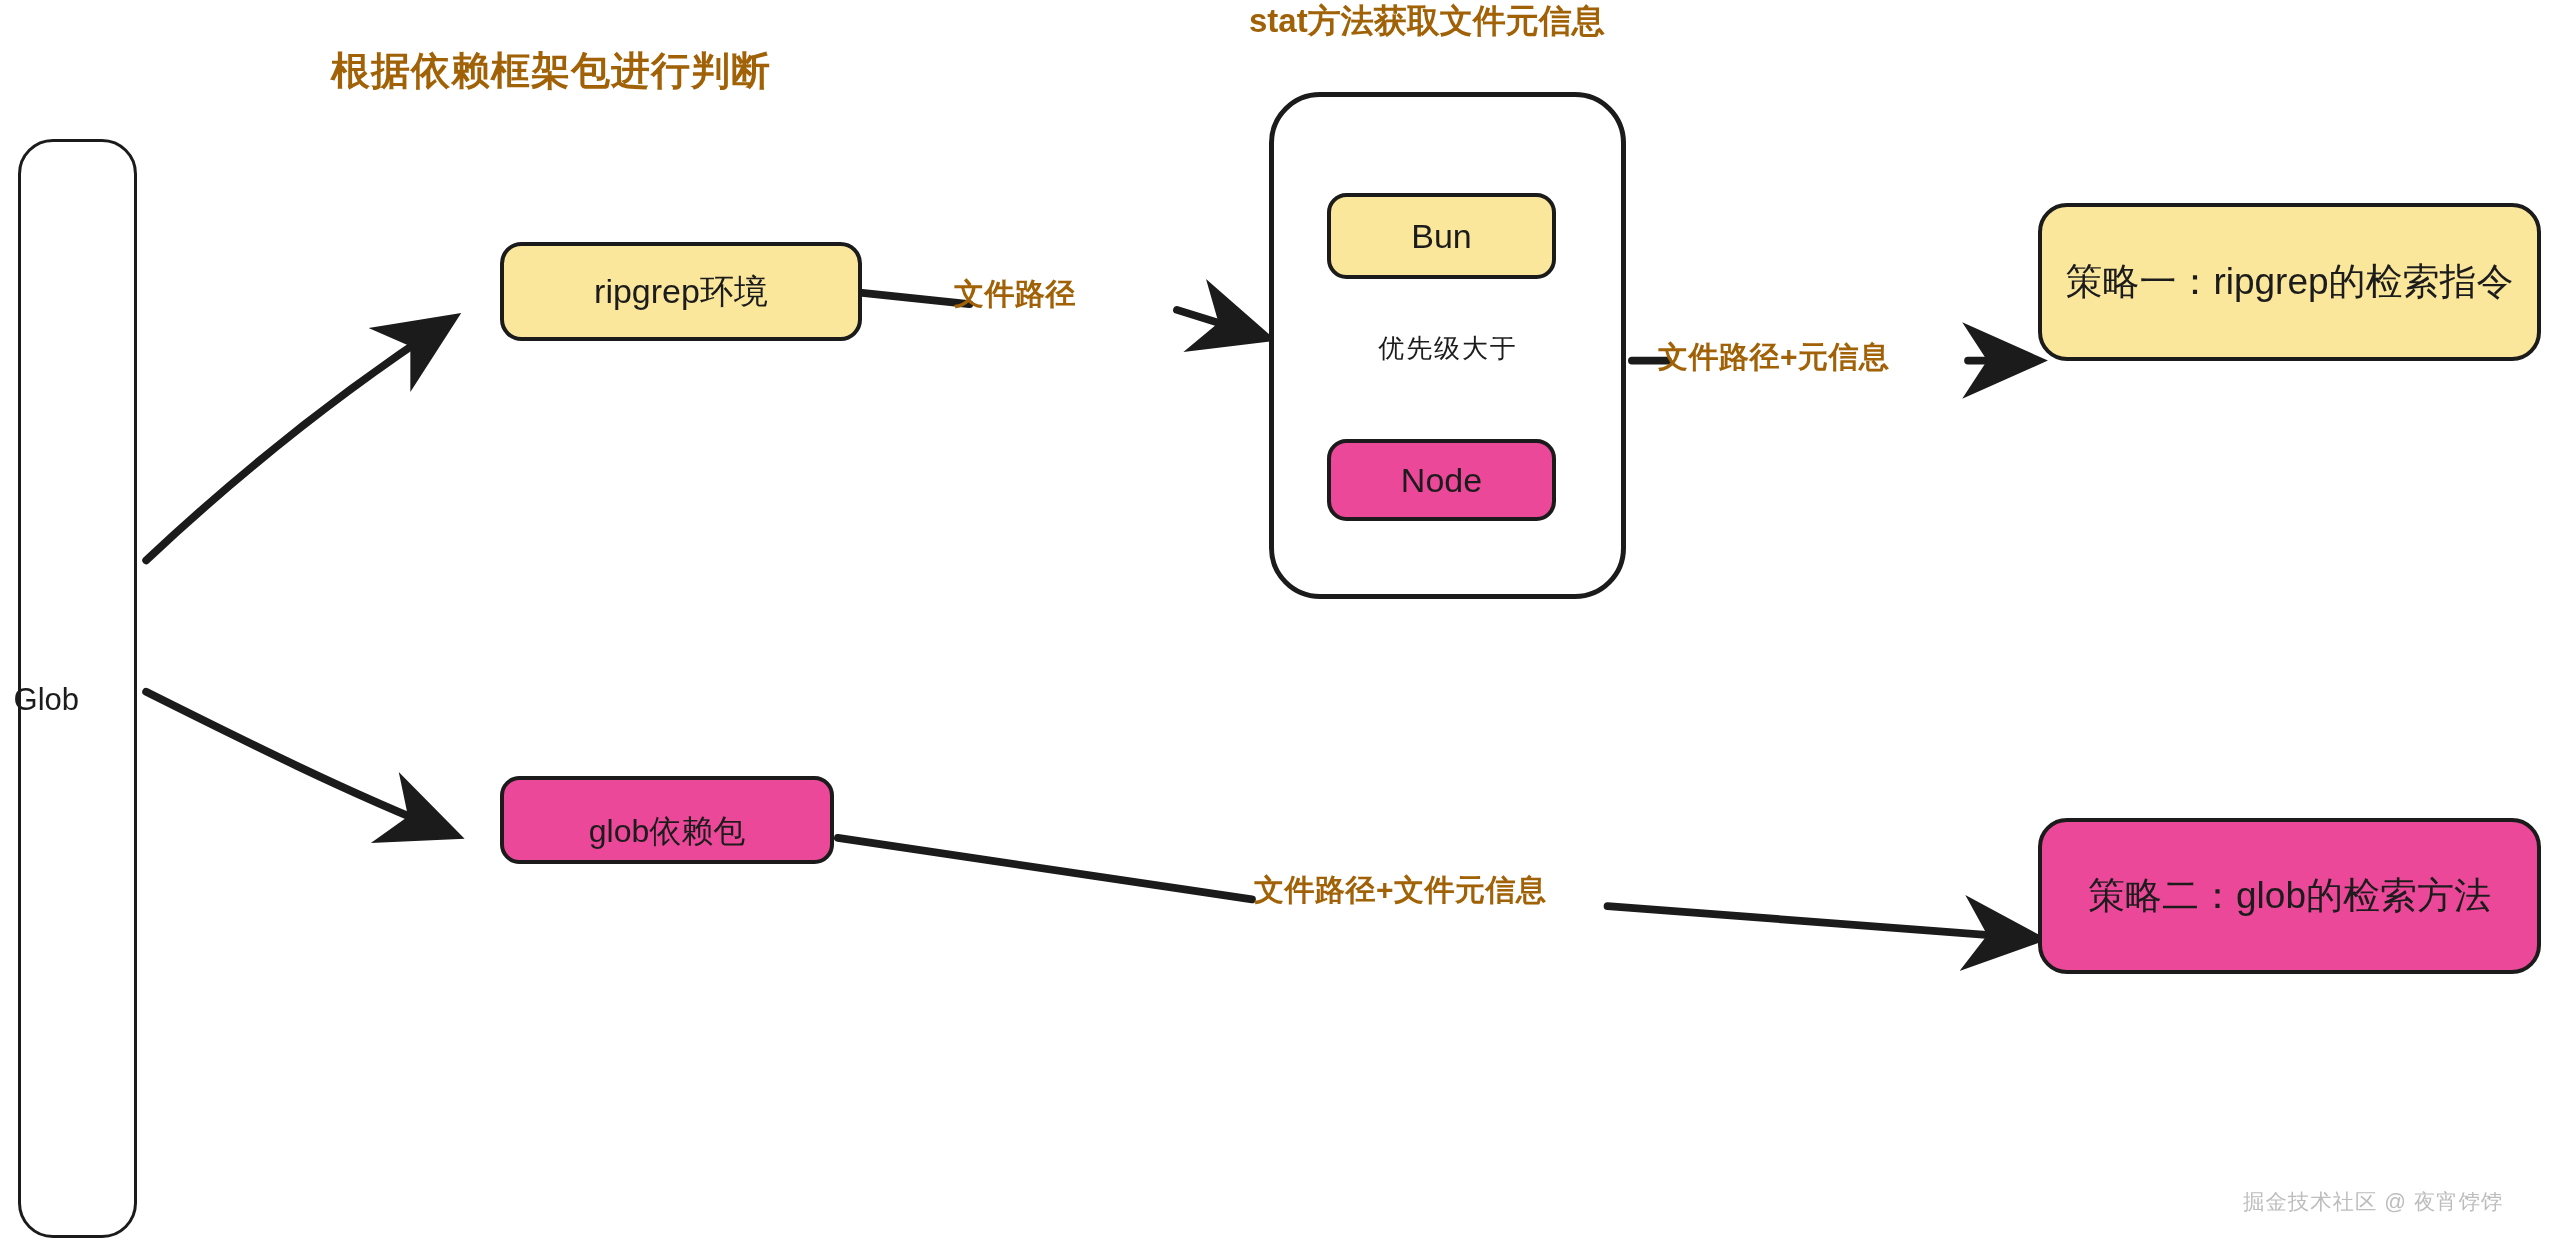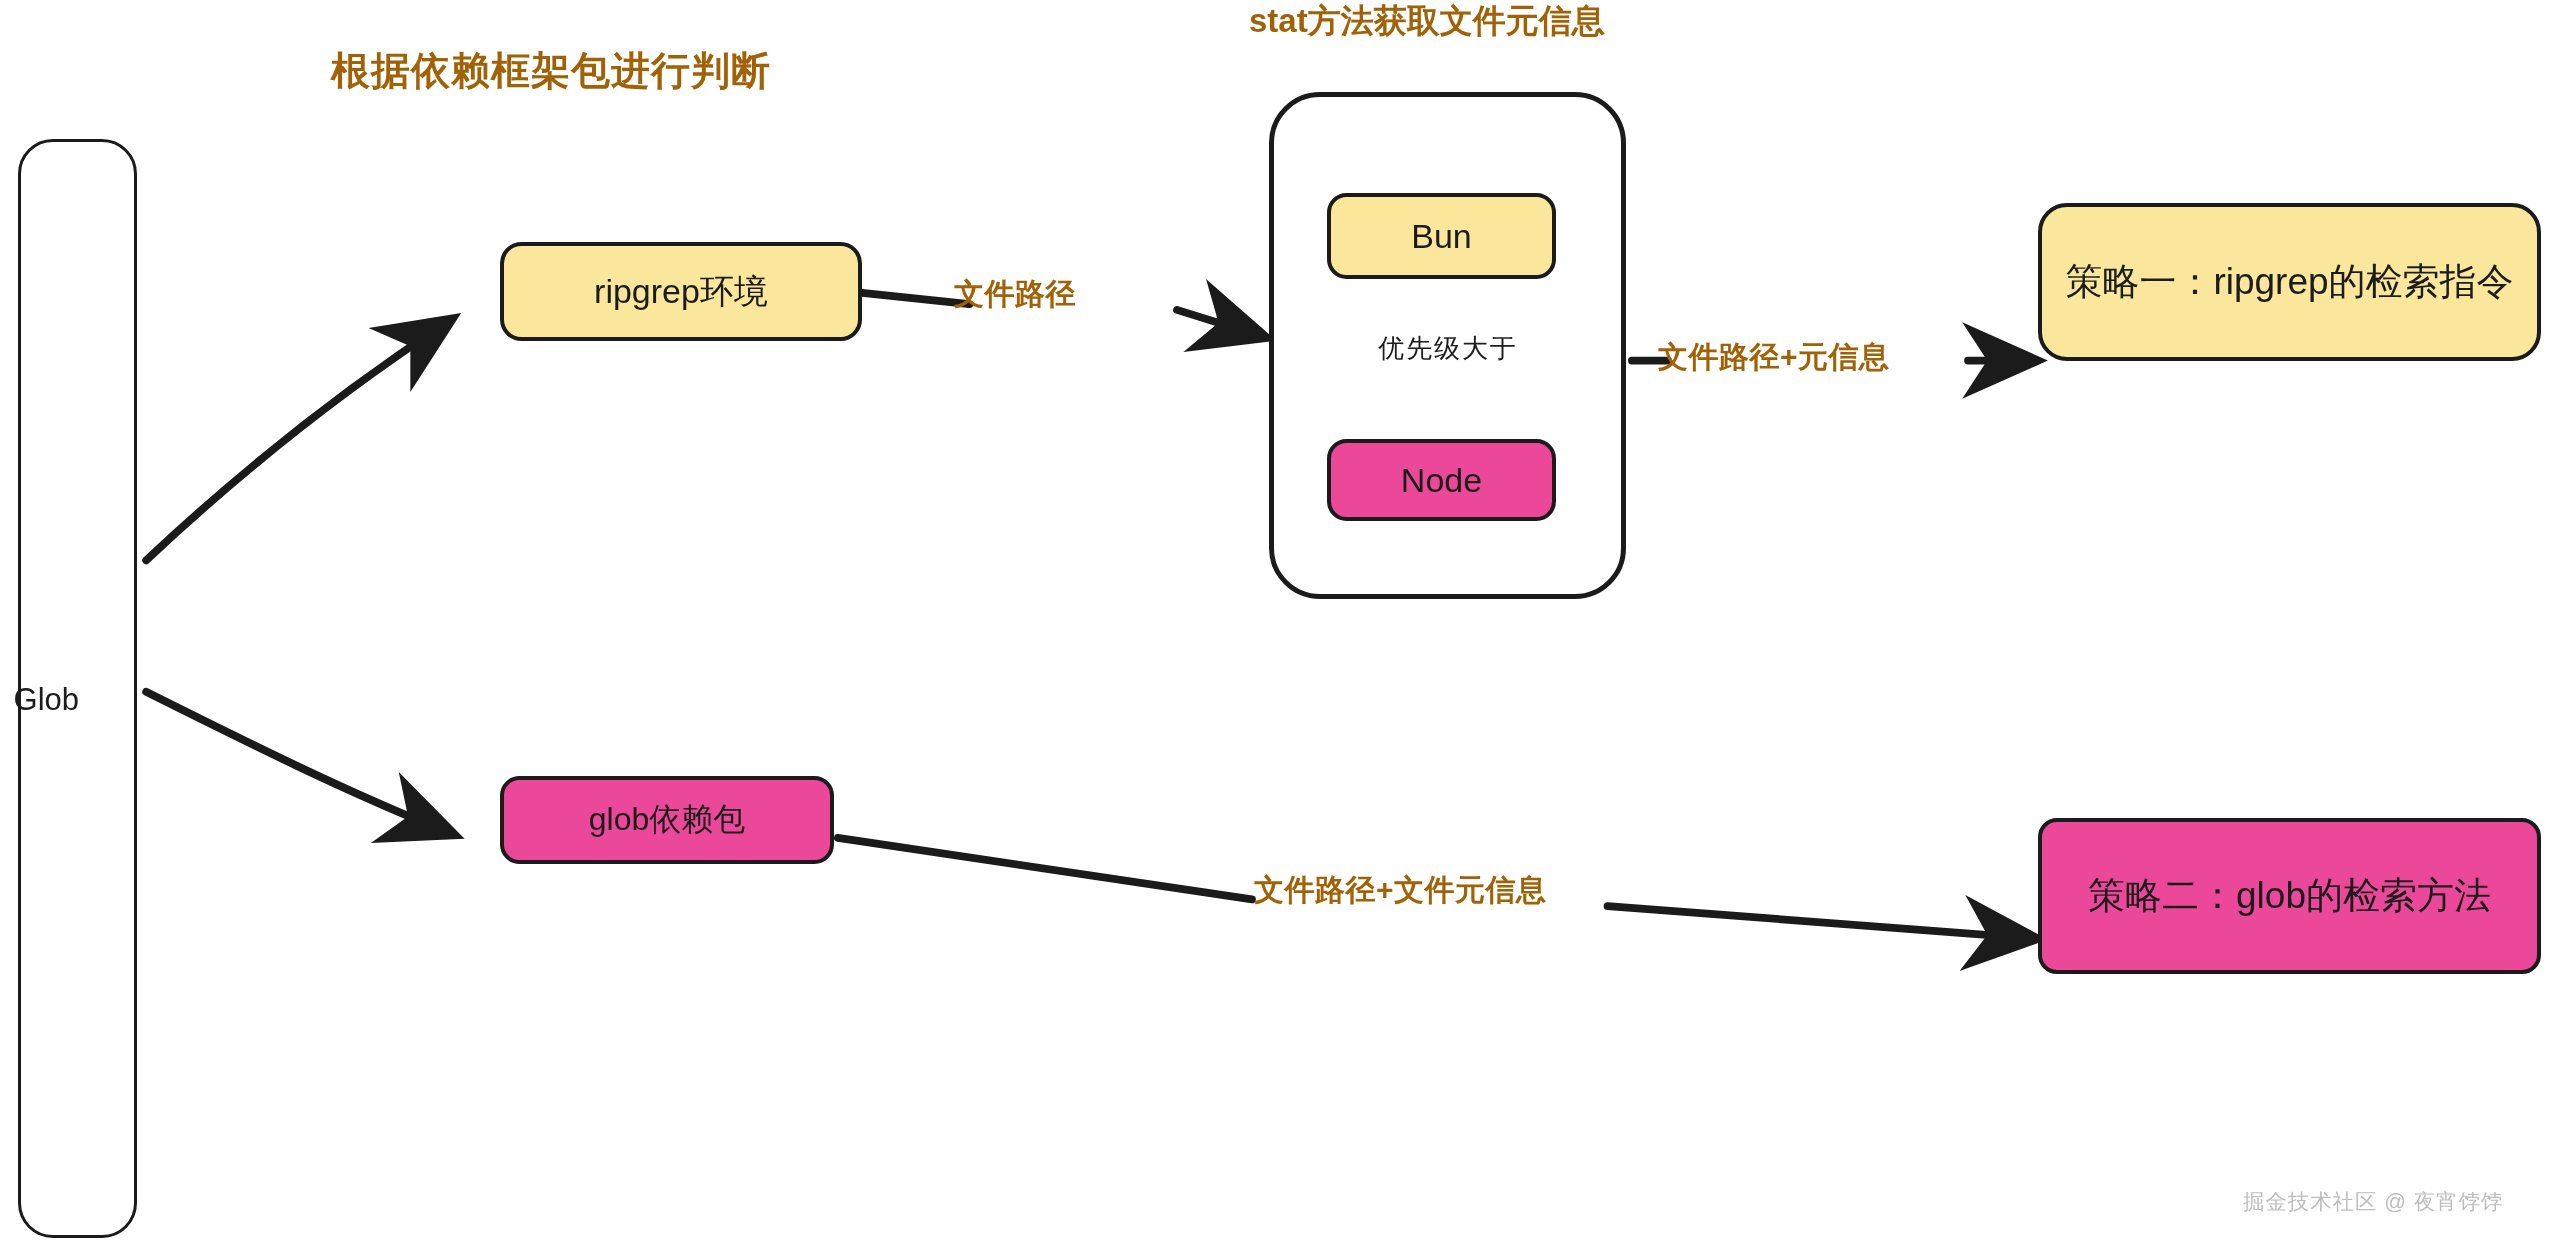--- a/index.html
+++ b/index.html
@@ -122,23 +122,23 @@
     top: 203px;
     width: 503px;
     height: 158px;
     border-radius: 29px;
   }
   #node-strategy-2 {
     left: 2038px;
     top: 818px;
     width: 503px;
     height: 156px;
-    border-radius: 19px;
-  }
-  .lbl-32 { font-size: 32px; }
+    border-radius: 29px;
+  }
+  .lbl-32 { font-size: 32px; margin-top: 12px; }
   .lbl-34 { font-size: 34px; }
   .lbl-40 { font-size: 37px; }
 
   #heading-main  { left: 331px; top: 51px; }
   #heading-stat  { left: 1249px; top: 3.9px; font-size: 33px; font-weight: 600; }
 
   #label-filepath      { left: 954px; top: 279px; }
   #label-path-meta     { left: 1658px; top: 342px; }
   #label-path-fileinfo { left: 1254px; top: 875px; }
 

